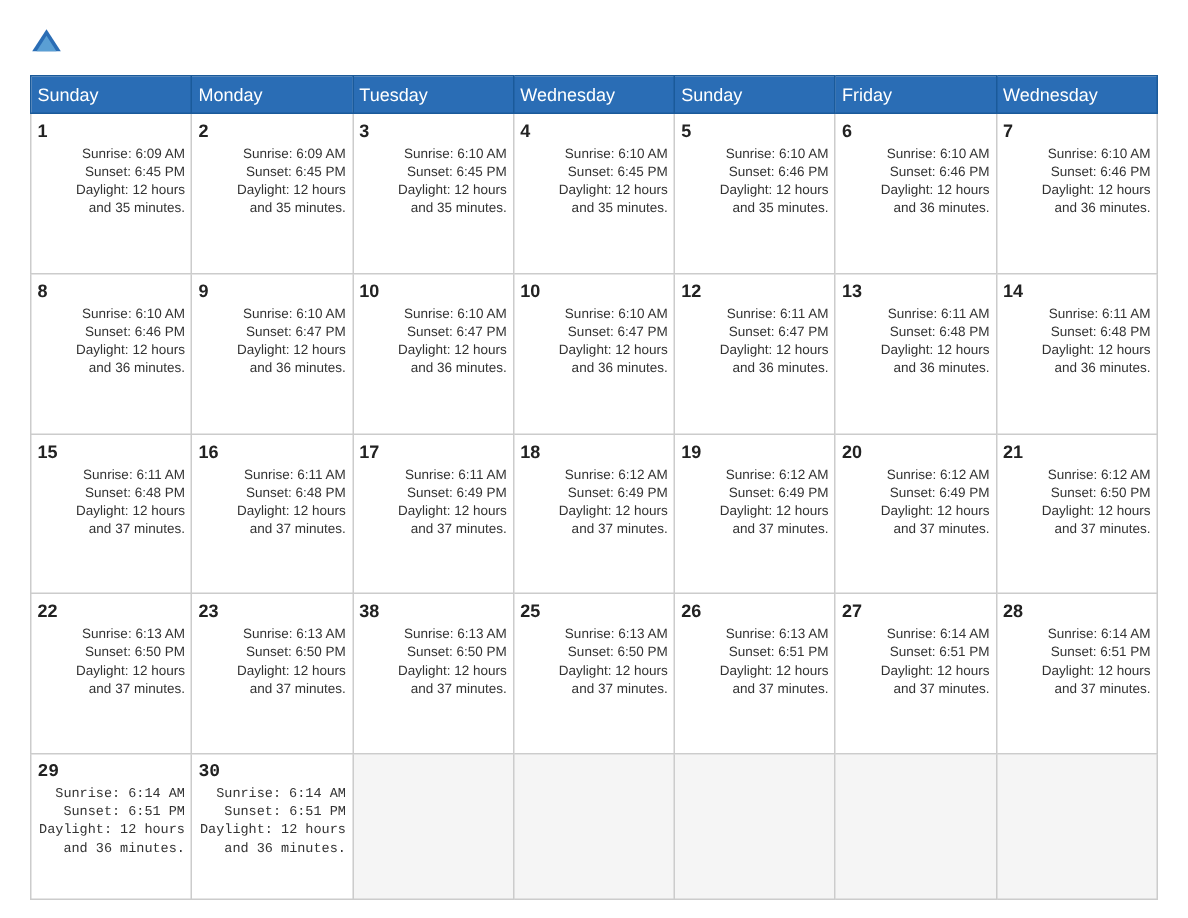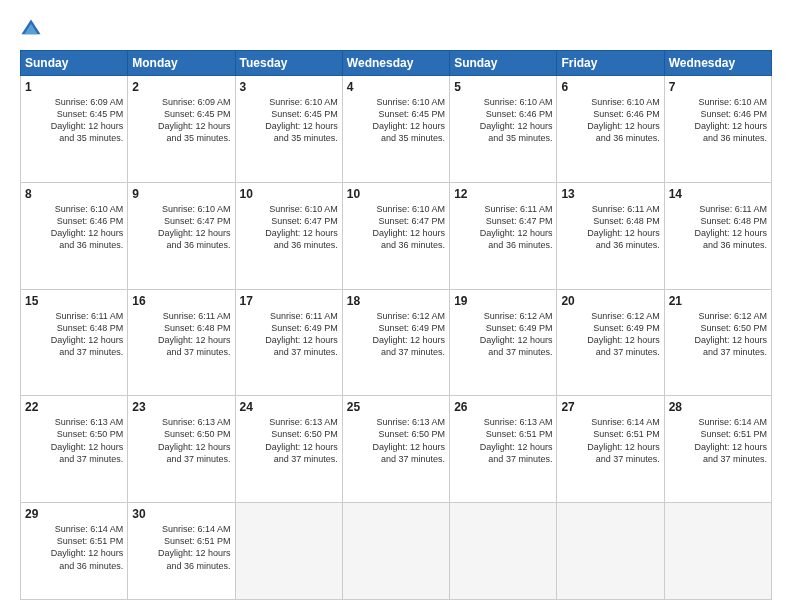--- a/index.html
+++ b/index.html
@@ -64,39 +64,40 @@
       flex: 1;
       border: 1px solid #ccc;
       border-collapse: collapse;
       width: 100%;
       table-layout: fixed;
     }
     .calendar th {
       background: #2a6db5;
       color: #fff;
       font-size: 12px;
-      font-weight: bold;
+      font-weight: normal;
       padding: 5px 4px;
       text-align: left;
       border: 1px solid #1a5a9a;
     }
     .calendar td {
       border: 1px solid #ccc;
       vertical-align: top;
       padding: 4px 4px 3px 4px;
       font-size: 9.5px;
       color: #333;
       background: #fff;
       height: 80px;
     }
     .calendar td.empty {
       background: #f5f5f5;
     }
     .calendar td.last-row {
       height: 70px;
+      font-family: Liberation Mono, monospace;
     }
     .day-num {
       font-size: 12px;
       font-weight: bold;
       color: #222;
       display: block;
       margin-bottom: 2px;
     }
     .day-info {
       font-size: 9px;
@@ -301,21 +302,21 @@
 and 37 minutes.</div>
           </td>
           <td>
             <span class="day-num">23</span>
             <div class="day-info" style="white-space: pre-line;">Sunrise: 6:13 AM
 Sunset: 6:50 PM
 Daylight: 12 hours
 and 37 minutes.</div>
           </td>
           <td>
-            <span class="day-num">24</span>
+            <span class="day-num">38</span>
             <div class="day-info" style="white-space: pre-line;">Sunrise: 6:13 AM
 Sunset: 6:50 PM
 Daylight: 12 hours
 and 37 minutes.</div>
           </td>
           <td>
             <span class="day-num">25</span>
             <div class="day-info" style="white-space: pre-line;">Sunrise: 6:13 AM
 Sunset: 6:50 PM
 Daylight: 12 hours

